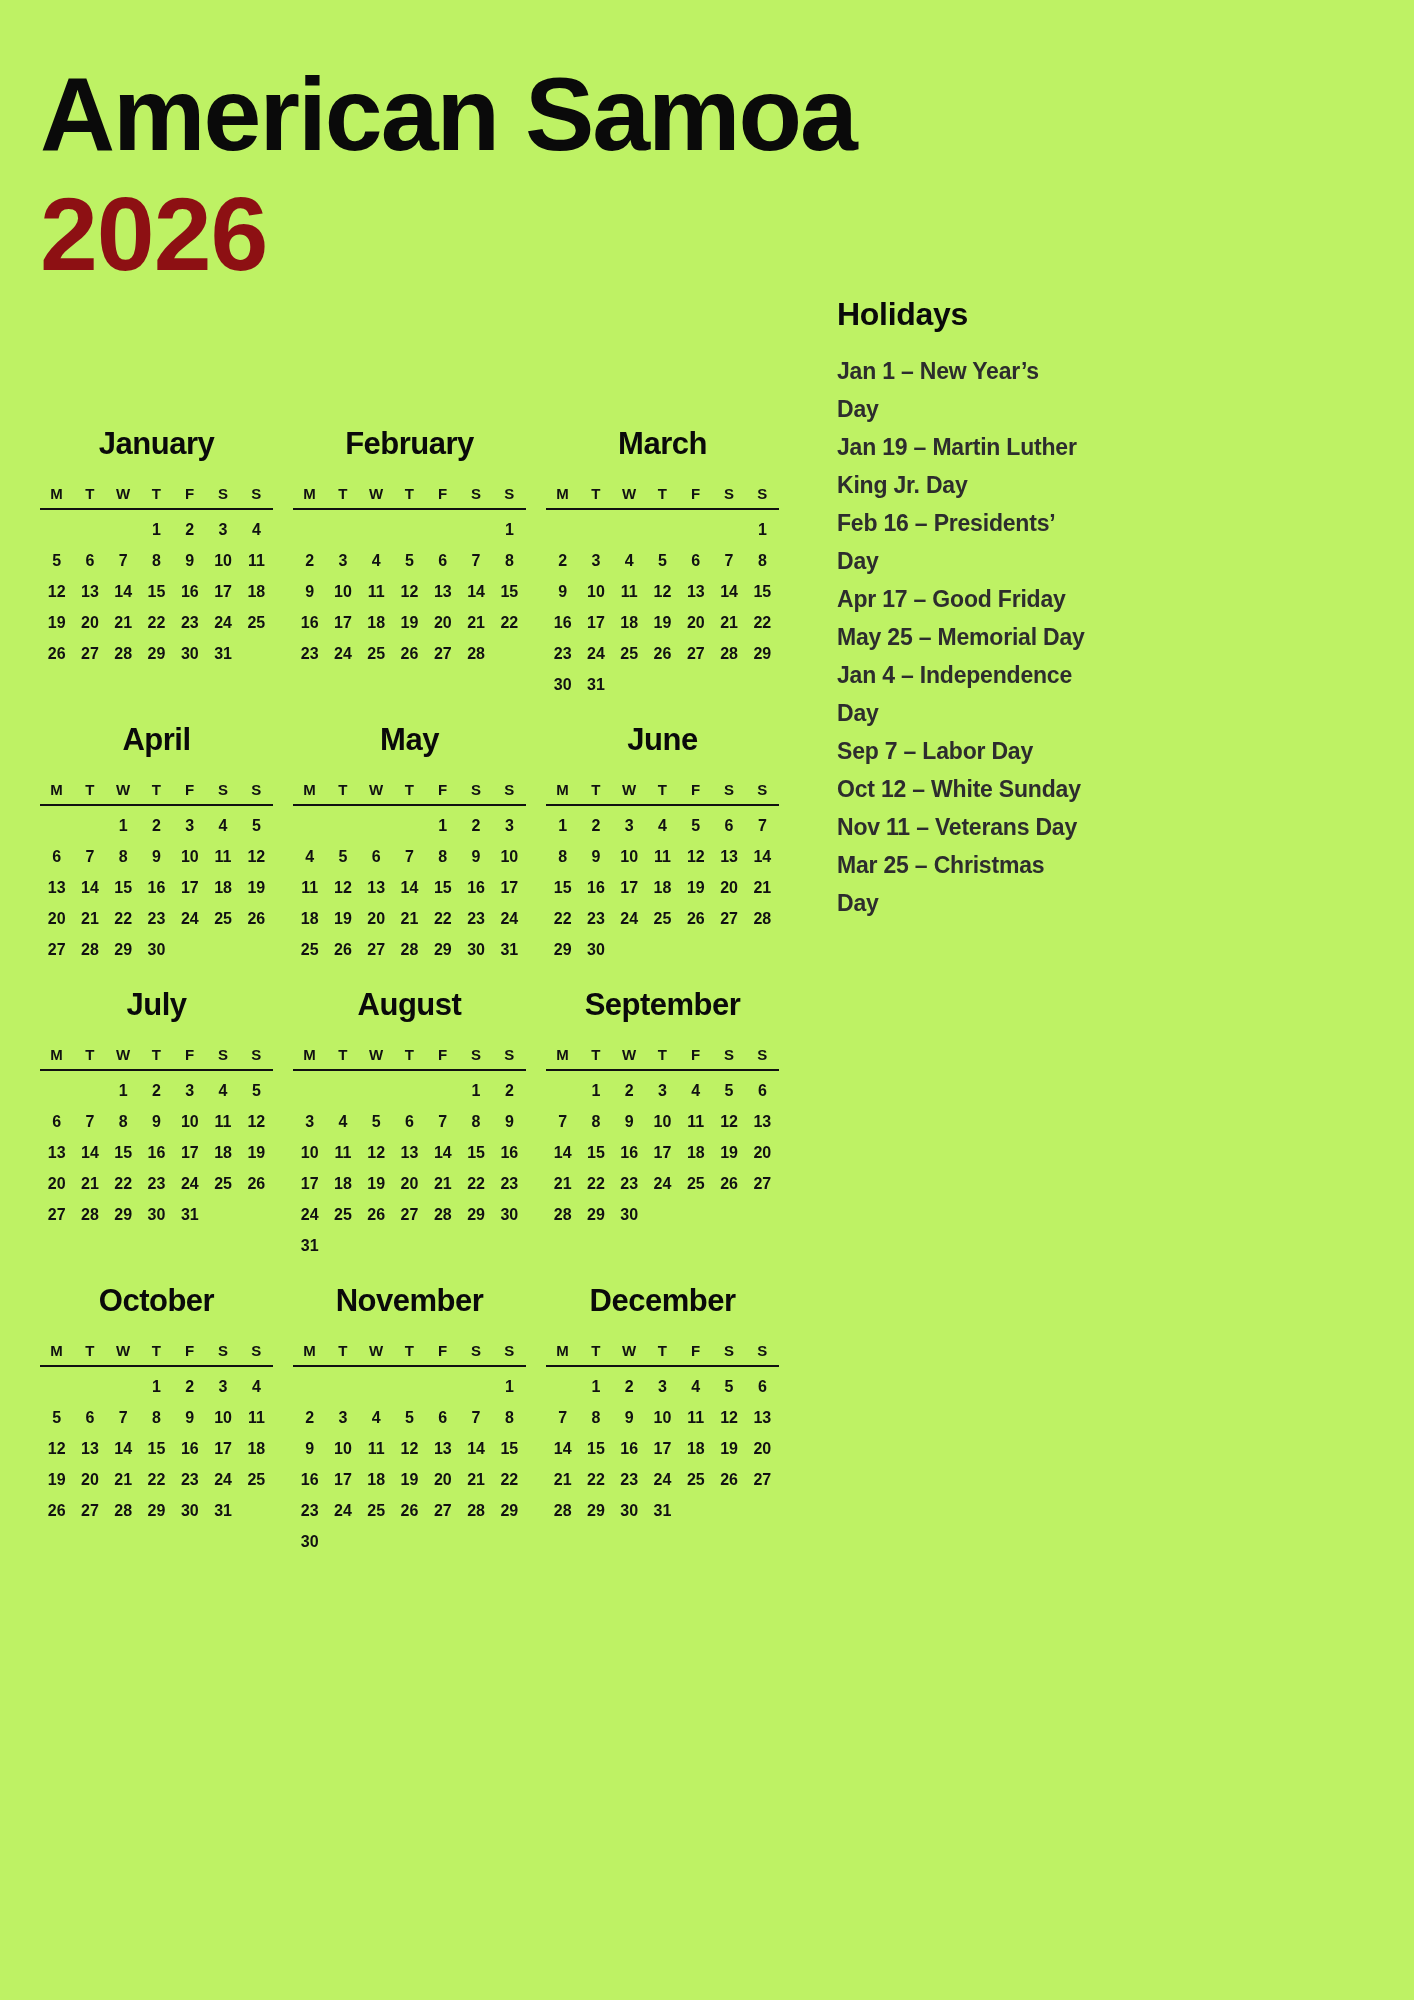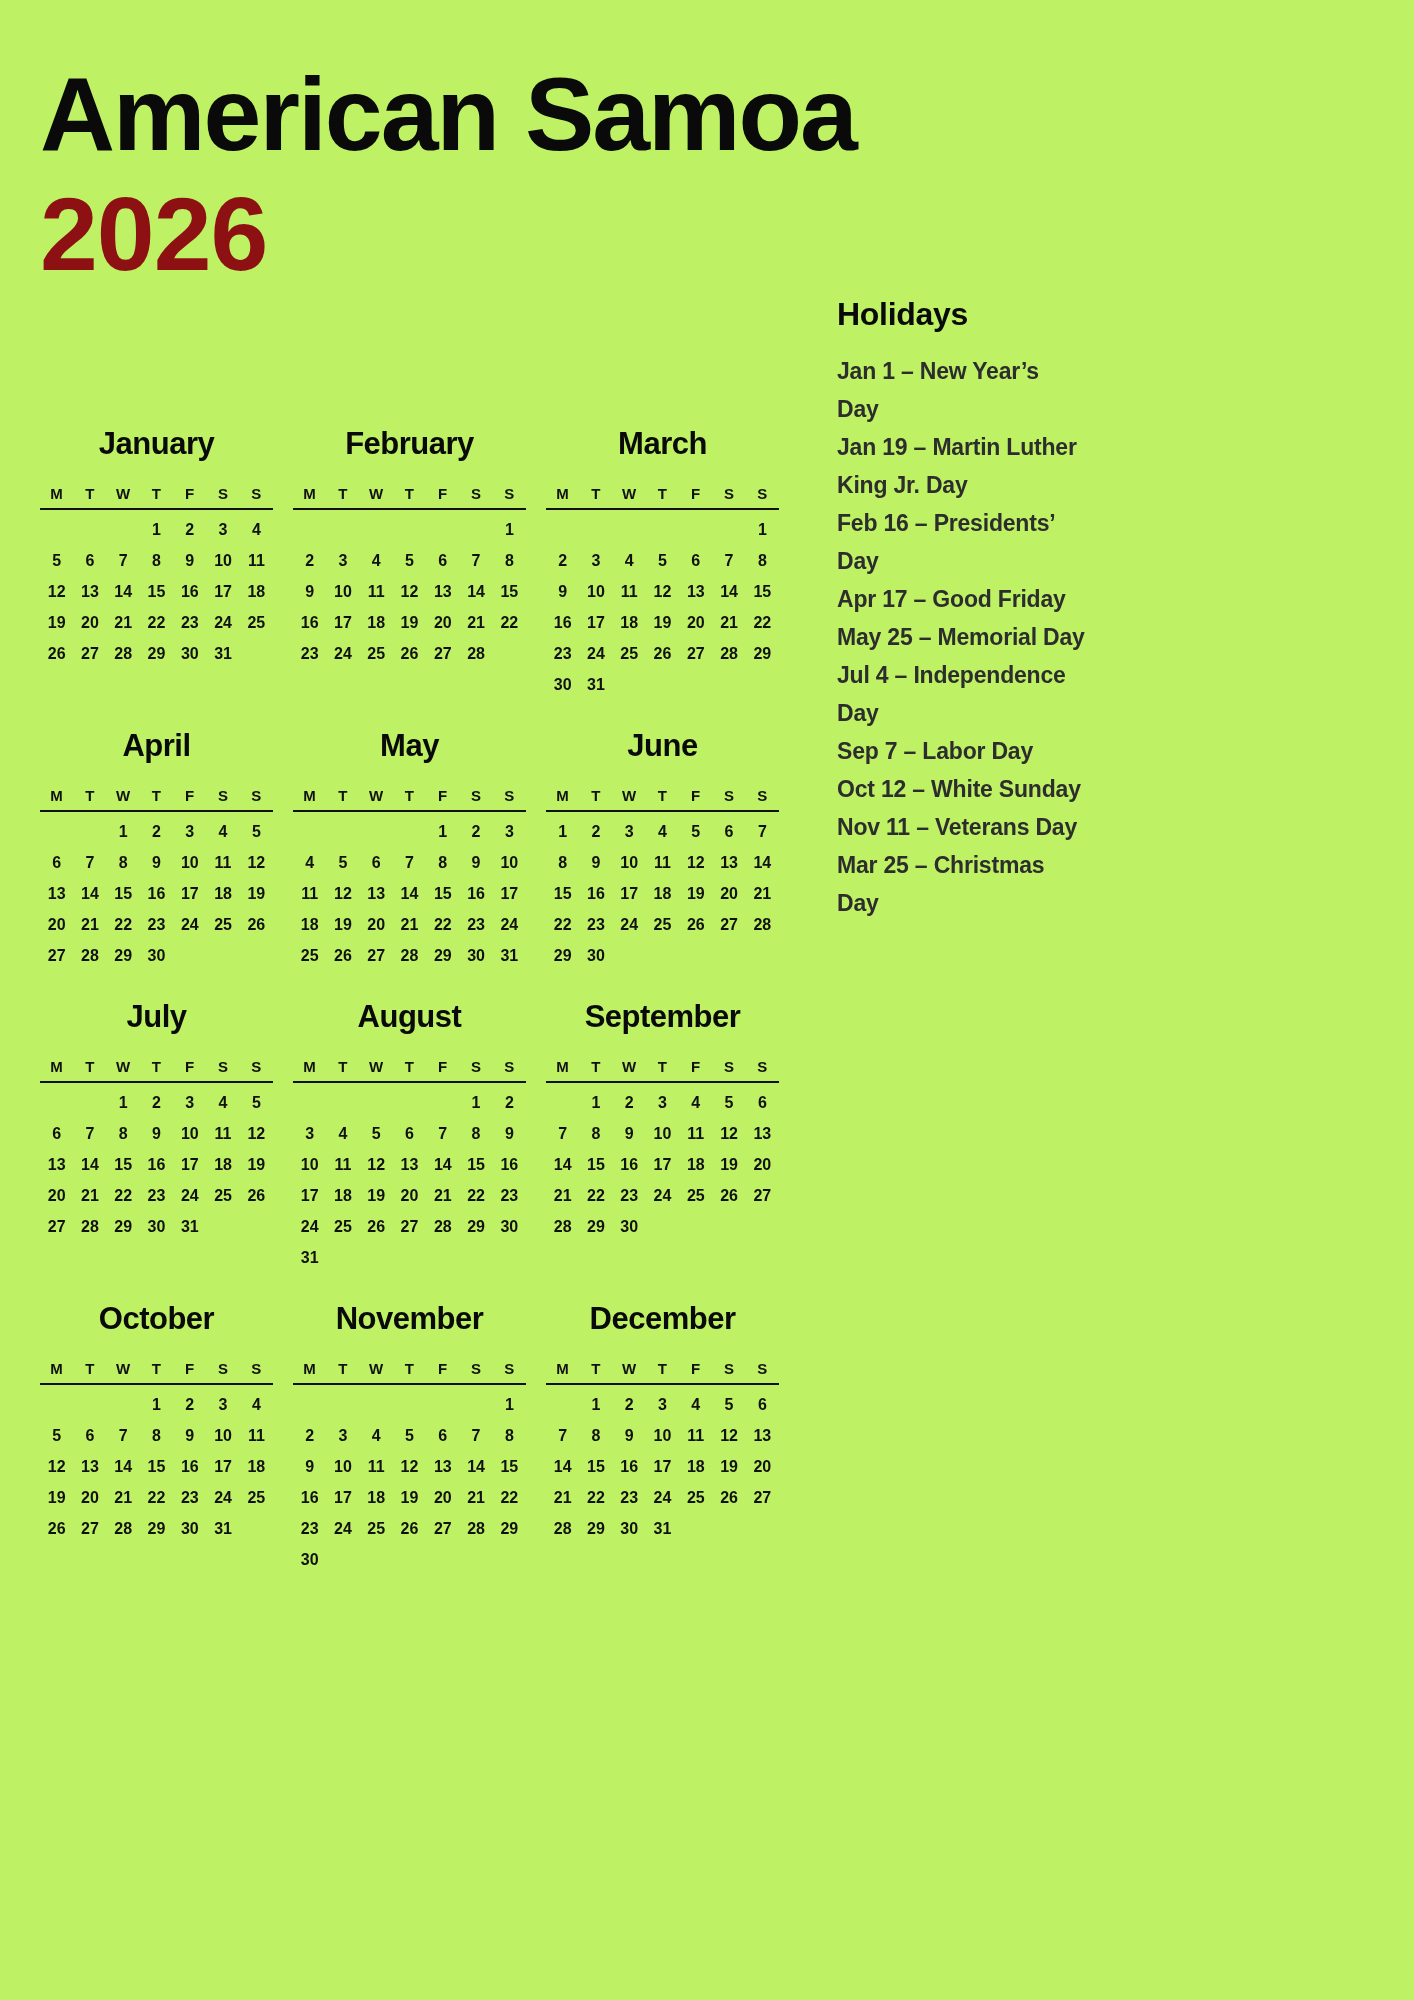--- a/index.html
+++ b/index.html
@@ -27,21 +27,20 @@
     line-height:1.05; margin-top:14px; color:#8d1013;
   }
 
   
   #months {
     position:absolute; left:30px; top:428px;
     width:760px;
     display:grid;
     grid-template-columns:repeat(3, 253px);
     grid-auto-rows:auto;
-    row-gap:6px;
   }
   .month { width:253px; padding:0 10px 0 10px; }
   .month-name {
     text-align:center; font-size:31px; font-weight:bold;
     letter-spacing:-0.5px; color:#0a0a0a; margin-bottom:26px;
     line-height:1;
   }
   .dow-row {
     display:grid; grid-template-columns:repeat(7,1fr);
     border-bottom:2px solid #111111;
@@ -714,21 +713,21 @@
     </div>
 
   <div id="holidays">
     <div id="holidays-title">Holidays</div>
     <div id="holidays-list">
         <div class="holiday">Jan 1 – New Year’s Day</div>
         <div class="holiday">Jan 19 – Martin Luther King Jr. Day</div>
         <div class="holiday">Feb 16 – Presidents’ Day</div>
         <div class="holiday">Apr 17 – Good Friday</div>
         <div class="holiday">May 25 – Memorial Day</div>
-        <div class="holiday">Jul 4 – Independence Day</div>
+        <div class="holiday">Jan 4 – Independence Day</div>
         <div class="holiday">Sep 7 – Labor Day</div>
         <div class="holiday">Oct 12 – White Sunday</div>
         <div class="holiday">Nov 11 – Veterans Day</div>
         <div class="holiday">Mar 25 – Christmas Day</div>
       </div>
   </div>
 
 </div>
 
 </body></html>

